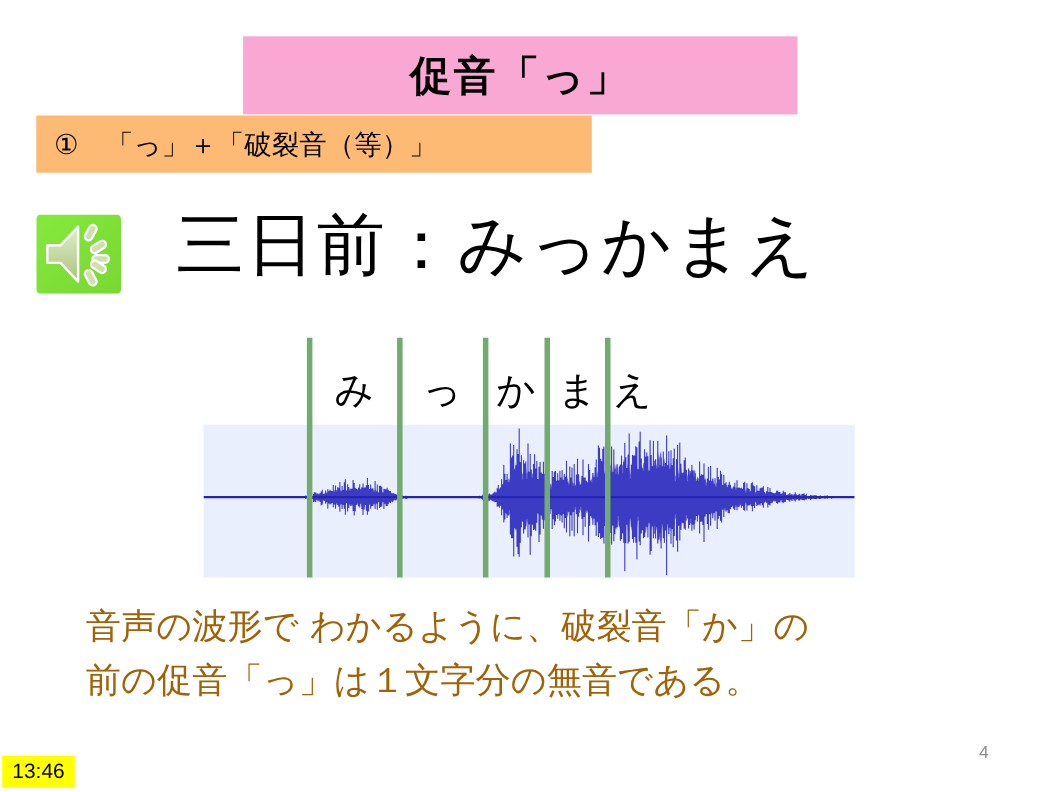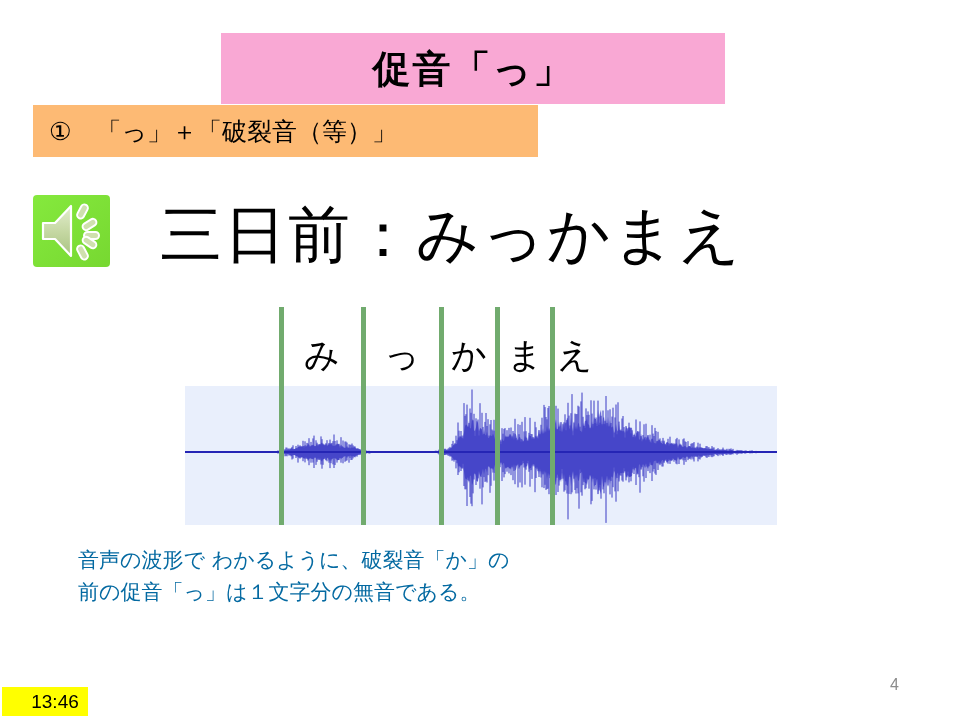--- a/index.html
+++ b/index.html
@@ -77,21 +77,20 @@
   }
 
   
   #main-heading {
     position: absolute;
     left: 160px;
     top: 192px;
     width: 680px;
     height: 86px;
     display: flex;
-    align-items: center;
     justify-content: flex-start;
   }
   #main-heading-text {
     font-family: "DejaVu Sans", sans-serif;
     font-size: 62px;
     font-weight: normal;
     color: #000000;
     white-space: nowrap;
     letter-spacing: 2px;
     line-height: 1;
@@ -147,38 +146,37 @@
 
   
   #caption {
     position: absolute;
     left: 78px;
     top: 545px;
     width: 810px;
   }
   .caption-line {
     font-family: "DejaVu Sans", sans-serif;
-    font-size: 21px;
-    color: #0369a1;
+    font-size: 32px;
+    color: #a16207;
     line-height: 1.52;
     white-space: nowrap;
   }
 
   
   #time-badge {
     position: absolute;
     left: 2px;
     top: 687px;
     width: 66px;
     height: 29px;
     background: #ffff00;
     display: flex;
     align-items: center;
     justify-content: center;
-    padding-left: 20px;
   }
   #time-badge-text {
     font-family: "Liberation Sans", sans-serif;
     font-size: 19px;
     color: #000000;
     line-height: 1;
   }
   #page-number {
     position: absolute;
     left: 890px;

